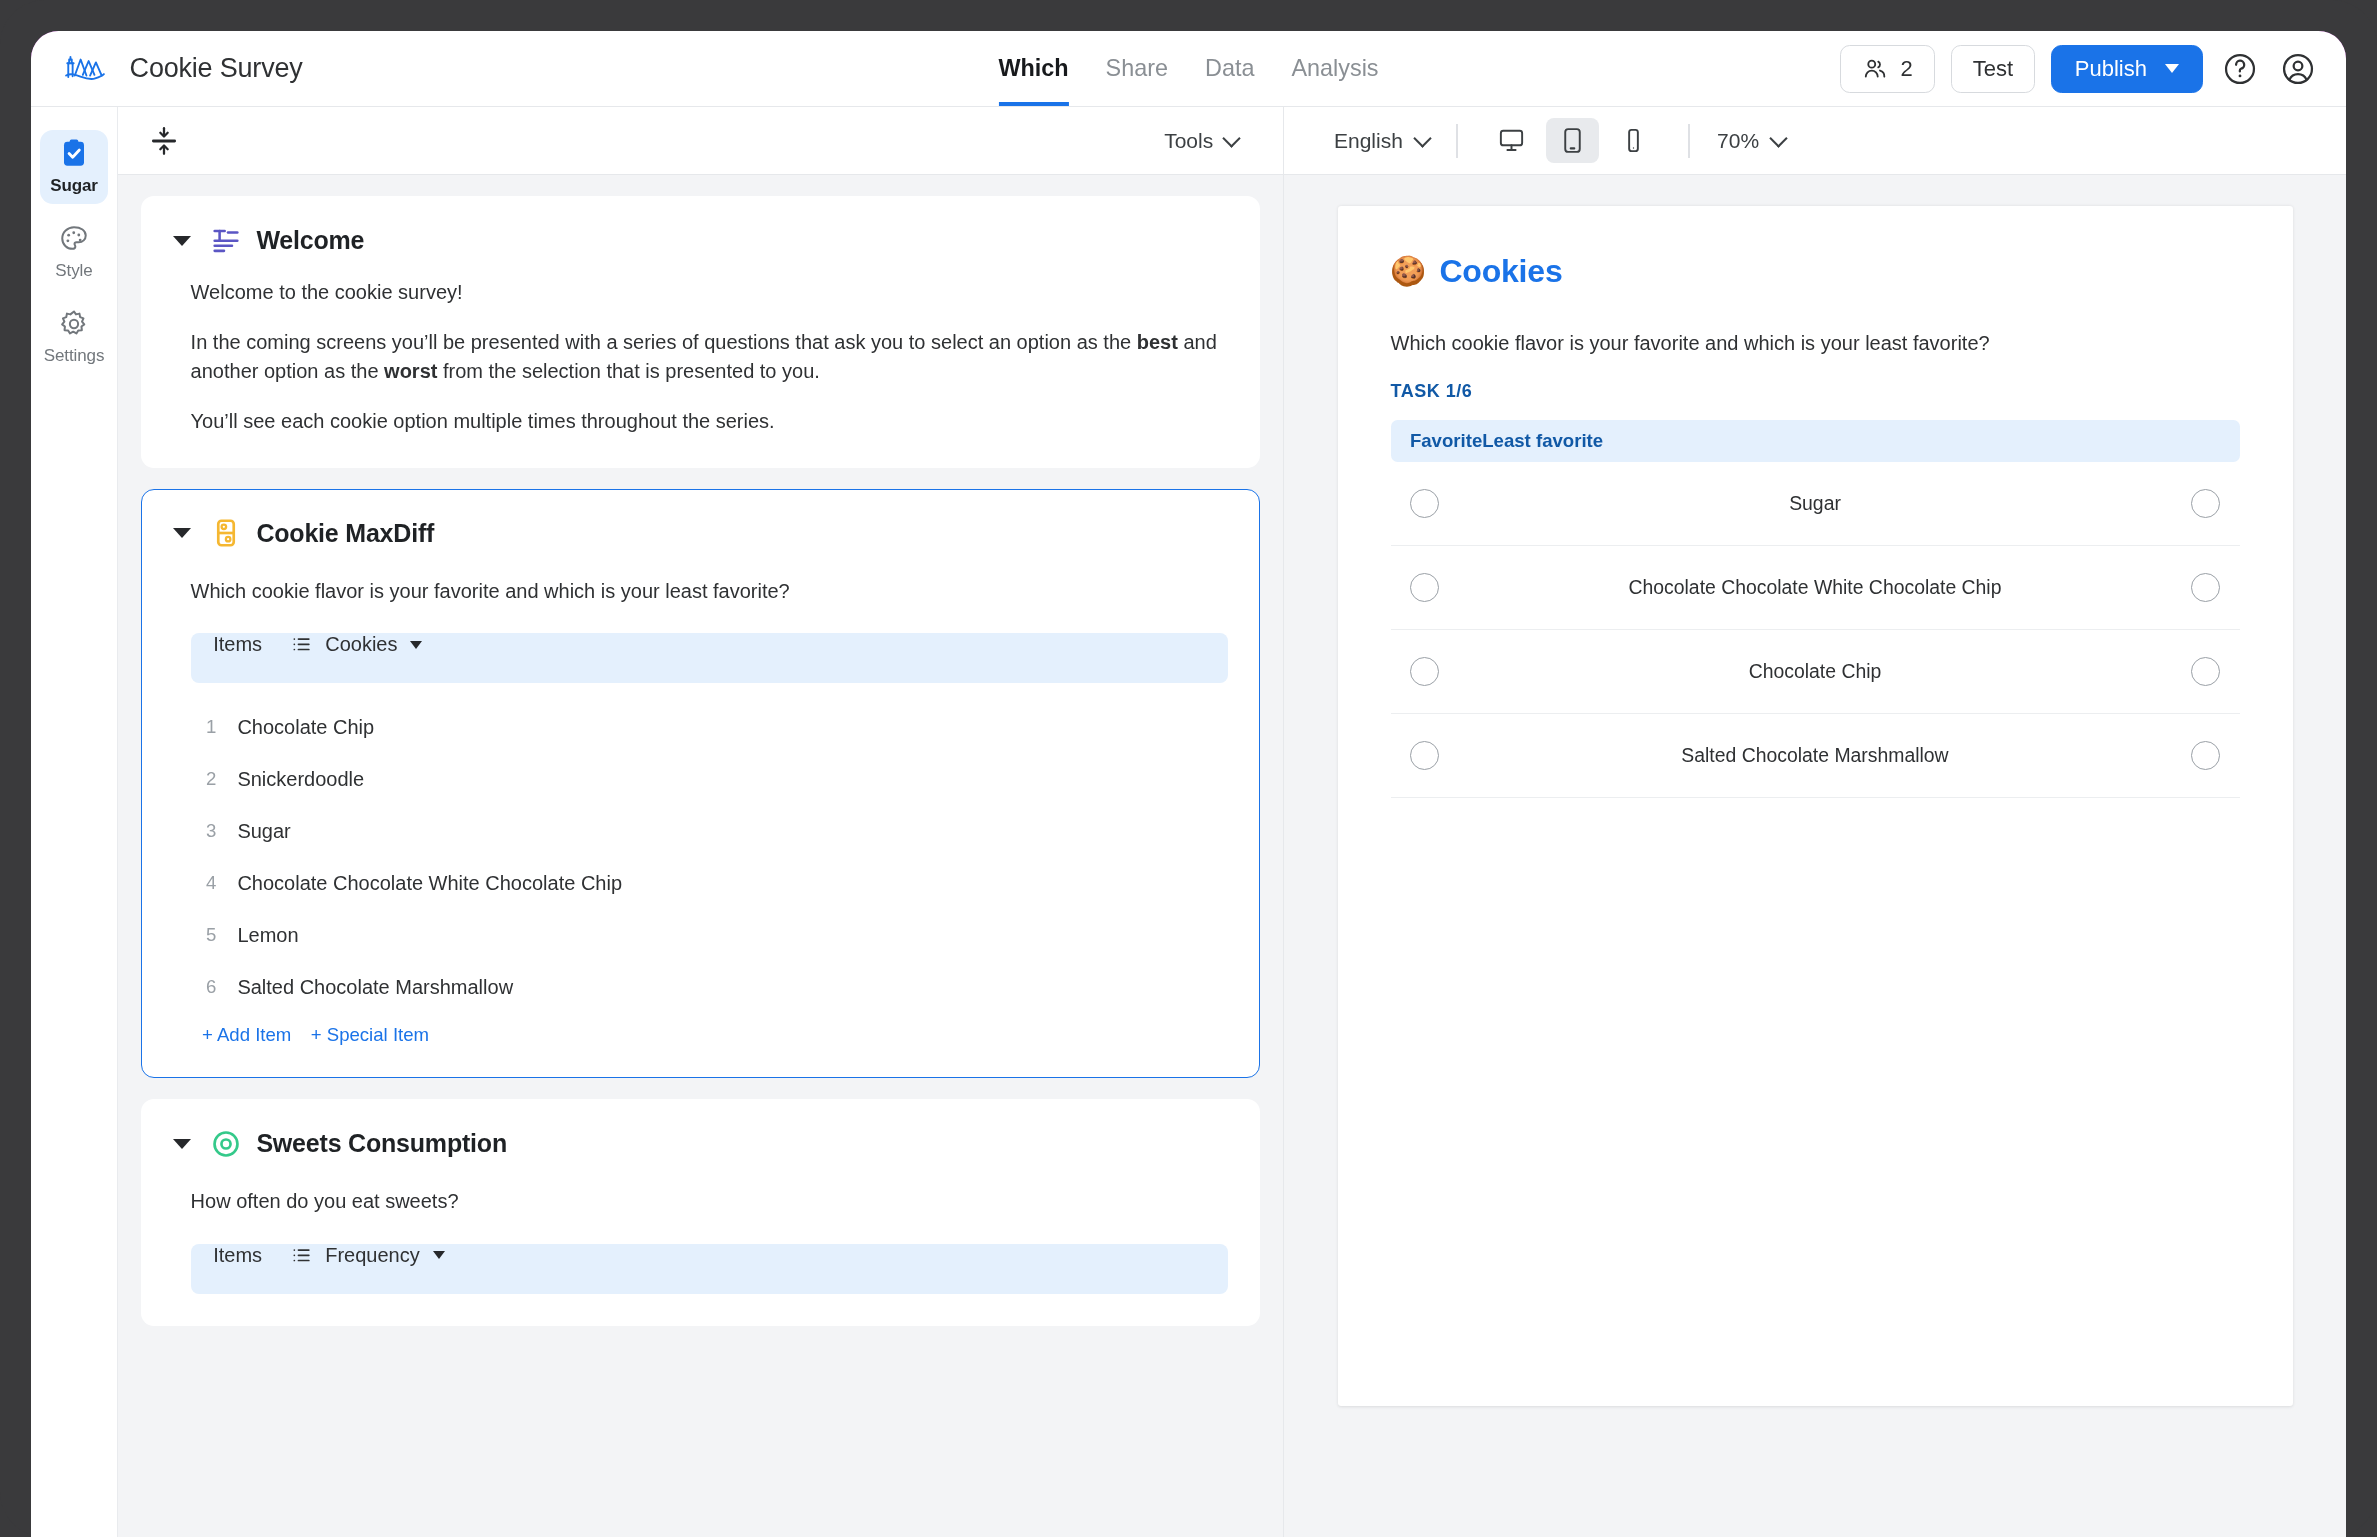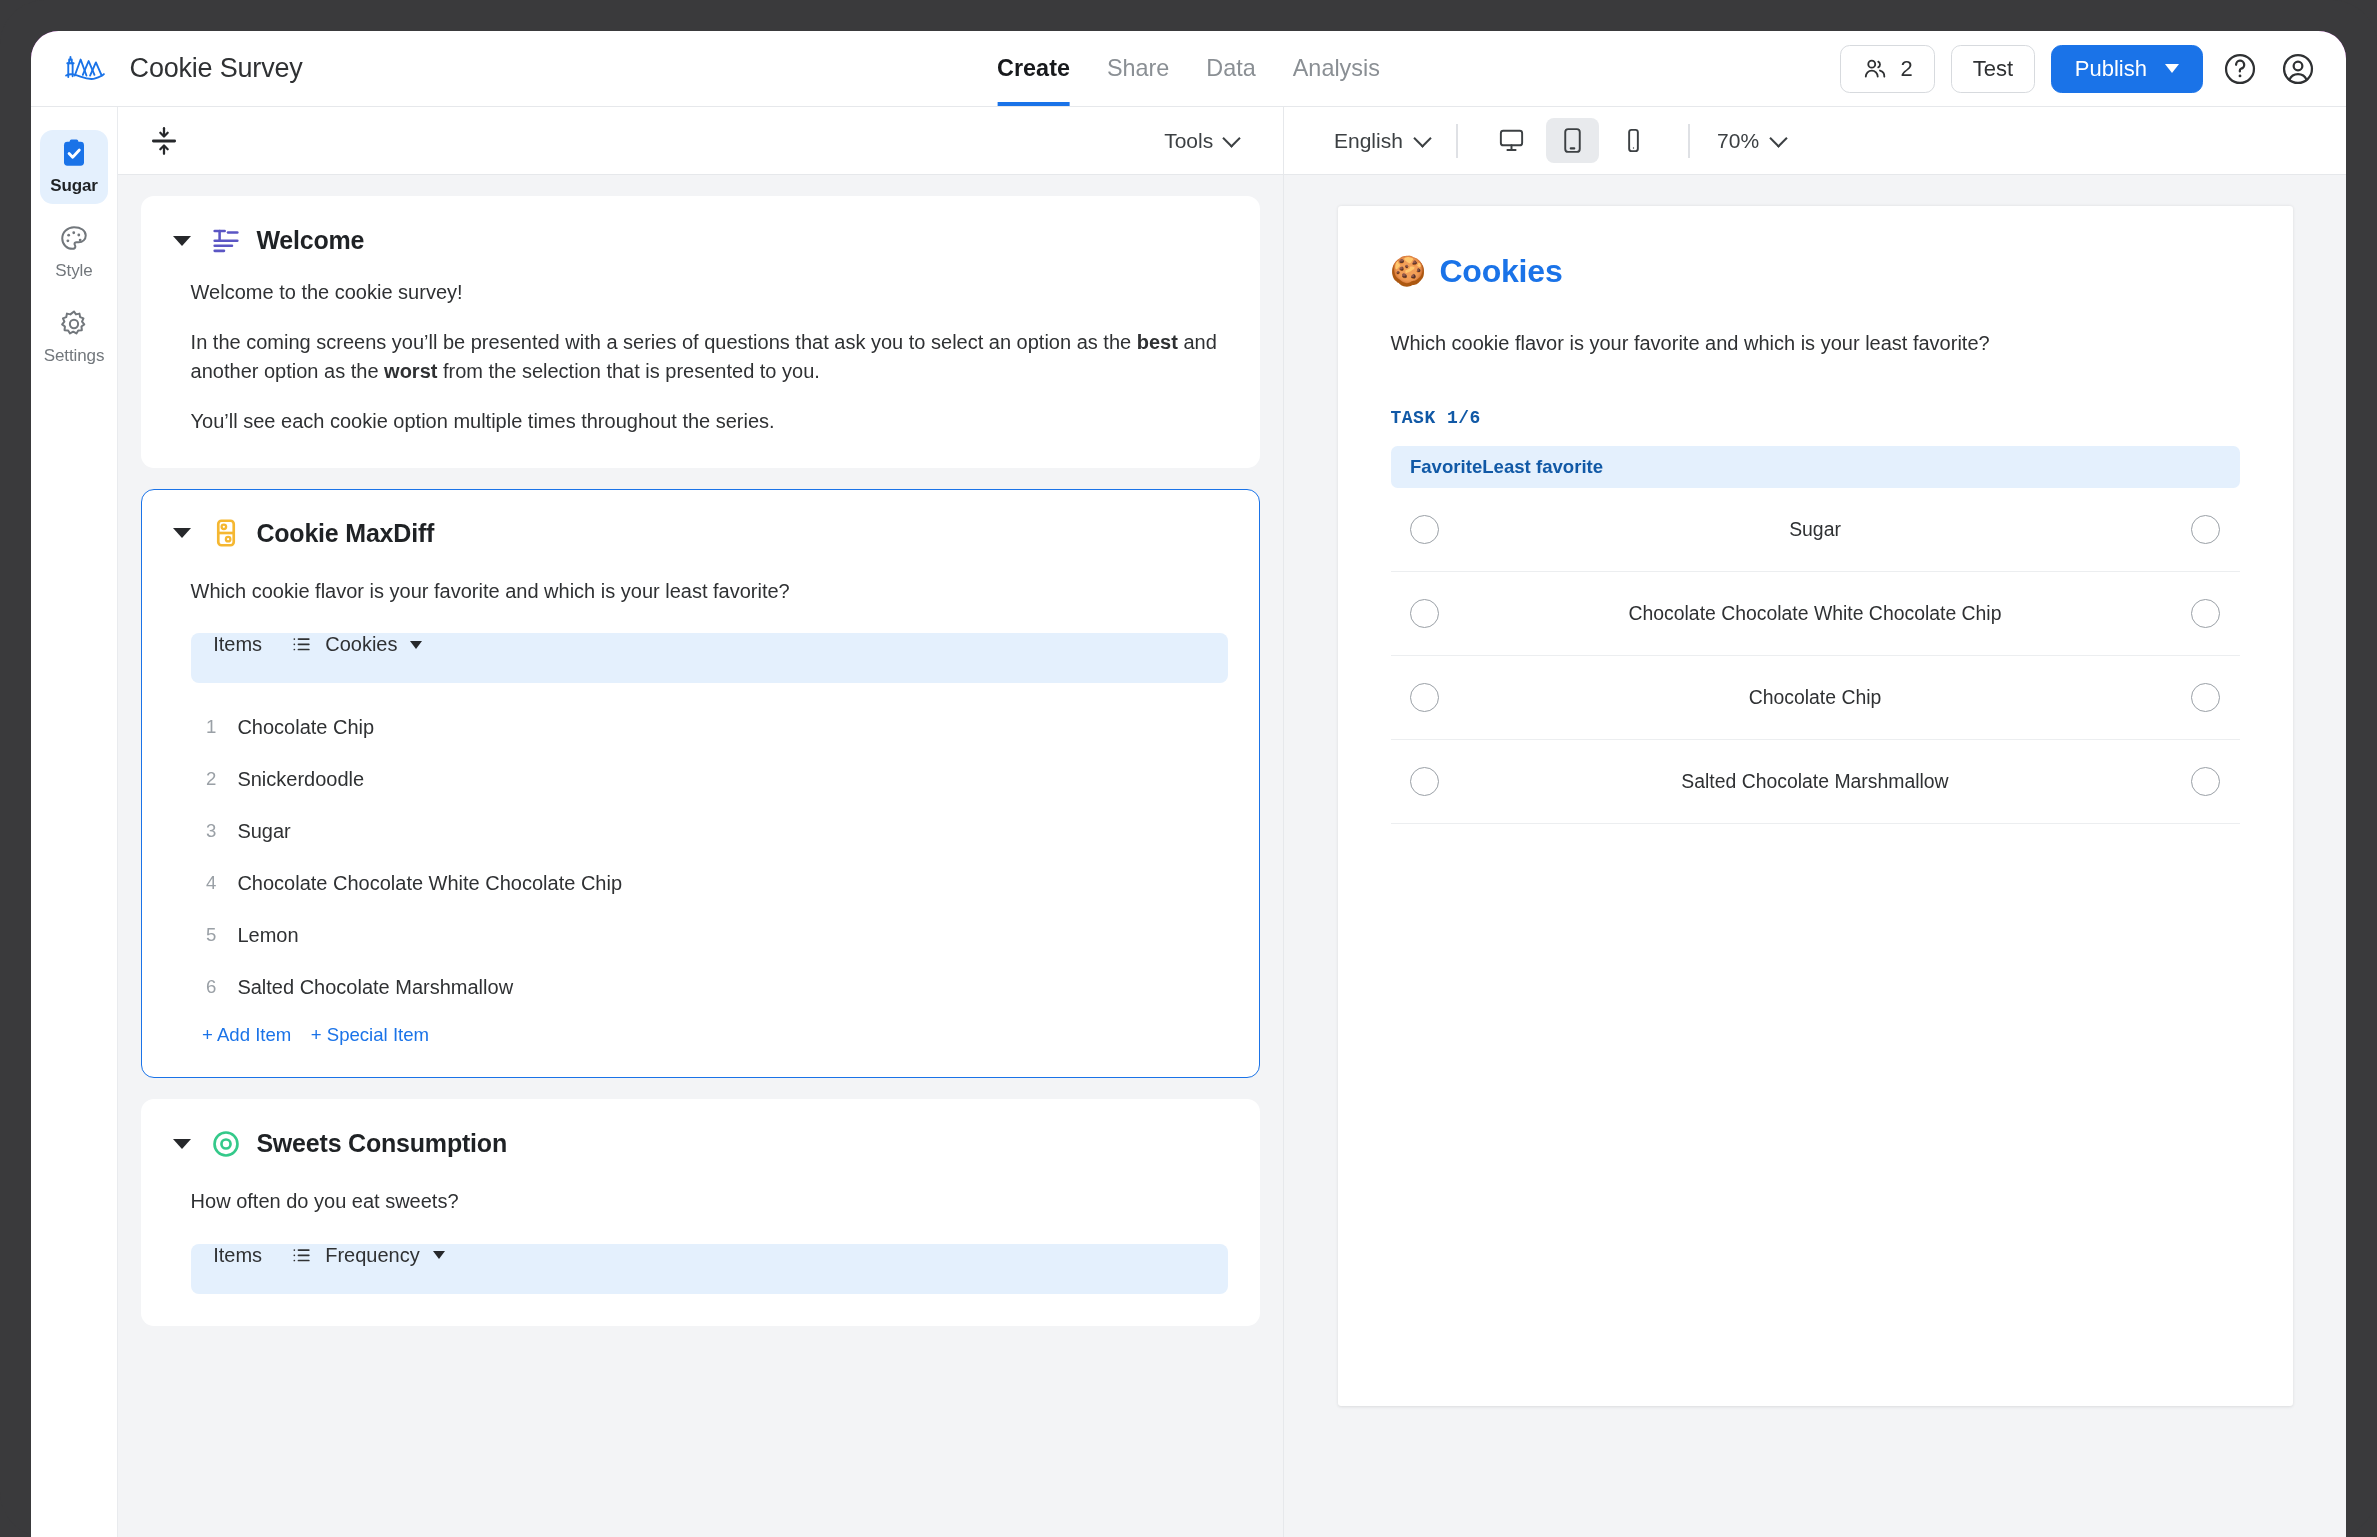--- a/index.html
+++ b/index.html
@@ -196,22 +196,22 @@
   }
   .pv-title {
     display: flex; align-items: center; gap: 13px;
     font-size: 32px; font-weight: 700; color: #1a73e8; letter-spacing: -0.2px;
   }
   .pv-emoji { font-size: 29px; line-height: 1; }
   .pv-question {
     margin-top: 39px; font-size: 20px; color: #2f3133; line-height: 1.4;
   }
   .pv-task {
-    margin-top: 51px; font-size: 18px; font-weight: 700;
-    color: #1159a6; letter-spacing: 0.5px; font-family: Liberation Mono, monospace;
+    margin-top: 24px; font-size: 18px; font-weight: 700;
+    color: #1159a6; letter-spacing: 0.5px;
   }
   .pv-table { margin-top: 18px; }
   .pv-thead {
     background: #e4f0fd; border-radius: 6.5px; height: 42px;
     display: flex; align-items: center; justify-content: flex-start;
     padding: 0 19.4px; font-size: 18.6px; font-weight: 700; color: #1159a6;
   }
   .pv-row {
     height: 84px; display: flex; align-items: center;
     border-bottom: 1.6px solid #eceef0; padding: 0 19.4px;
@@ -241,21 +241,21 @@
           <path d="M16 31 L24 9 L32 31"></path>
           <path d="M27 30 L35 11 L43 30"></path>
           <path d="M37 31 L45 13 L53 31"></path>
           <path d="M4 31 C16 24, 30 40, 44 35 C50 33, 54 31, 56 29"></path>
         </g>
       </svg>
       <div class="app-title">Cookie Survey</div>
     </div>
 
     <div class="main-nav">
-      <div class="nav-item active">Create</div>
+      <div class="nav-item active">Which</div>
       <div class="nav-item">Share</div>
       <div class="nav-item">Data</div>
       <div class="nav-item">Analysis</div>
     </div>
 
     <div class="topbar-right">
       <div class="pill-btn">
         <svg width="26" height="26" viewBox="0 0 24 24" fill="none" stroke="#2f3133" stroke-width="1.7" stroke-linecap="round">
           <circle cx="9" cy="7.5" r="3.2"></circle>
           <path d="M3.5 19 a5.5 5.5 0 0 1 11 0"></path>

